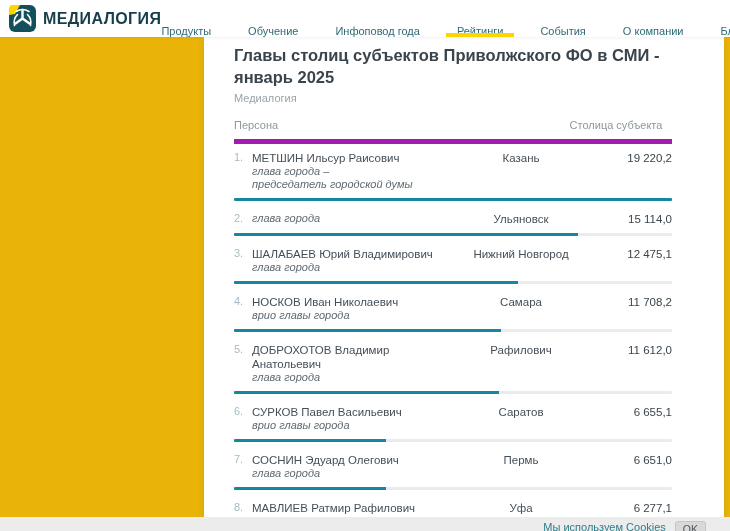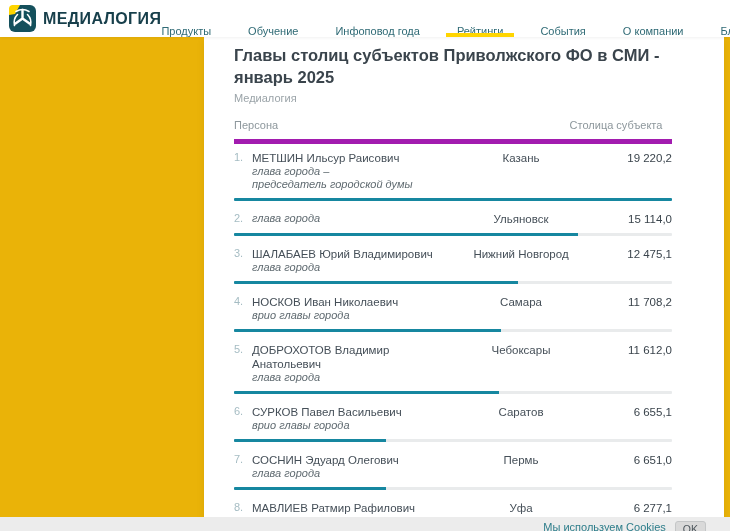--- a/index.html
+++ b/index.html
@@ -171,21 +171,21 @@
       <div class="bar-fill" style="width: 60.9%;"></div>
     </div>
   </div>
         <div class="row">
     <div class="row-top">
       <div class="person">
         <span class="rank">5.</span>
         <div class="p-name">ДОБРОХОТОВ Владимир Анатольевич</div>
         <div class="p-pos">глава города</div>
       </div>
-      <div class="city col-city">Чебоксары</div>
+      <div class="city col-city">Рафилович</div>
       <div class="value col-index">11 612,0</div>
     </div>
     <div class="bar-track">
       <div class="bar-fill" style="width: 60.4%;"></div>
     </div>
   </div>
         <div class="row">
     <div class="row-top">
       <div class="person">
         <span class="rank">6.</span>

